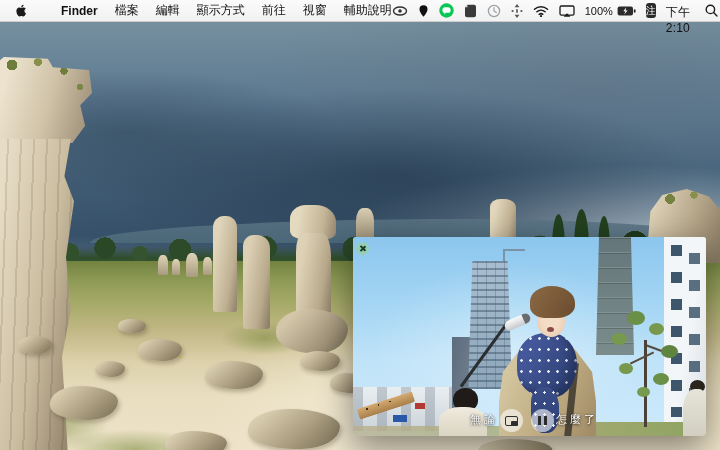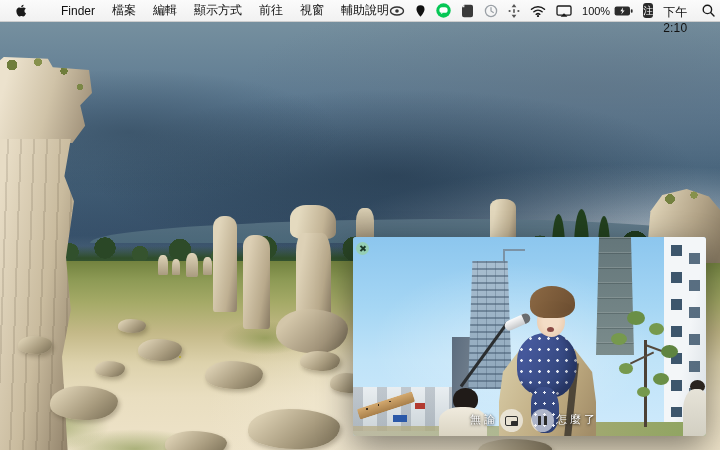--- a/index.html
+++ b/index.html
@@ -5,21 +5,21 @@
   html,body{margin:0;padding:0;background:#000;}
   .screen{position:relative;width:720px;height:450px;overflow:hidden;
     font-family:"Liberation Sans","DejaVu Sans",sans-serif;-webkit-font-smoothing:antialiased;}
 
   
   .menubar{position:absolute;top:0;left:0;right:0;height:21px;background:linear-gradient(#fbfbfb,#f1f1f1);
     border-bottom:1px solid rgba(0,0,0,.18);display:flex;justify-content:space-between;align-items:center;
     font-size:12px;color:#111;z-index:50;}
   .mb-left{display:flex;align-items:center;gap:17px;padding-left:14px;}
   .mb-right{display:flex;align-items:center;gap:10px;padding-right:8px;}
-  .mb-app{font-weight:normal;padding-left:17px;}
+  .mb-app{font-weight:bold;padding-left:17px;}
   .mb-item,.mb-app{white-space:nowrap;cursor:default;}
   .mb-ic{display:inline-flex;align-items:center;justify-content:center;height:16px;}
   .ime-badge{display:inline-block;width:15px;height:15px;background:#2b2b2b;color:#fff;border-radius:3px;
     font-size:10px;line-height:15px;text-align:center;}
   .mb-time{font-size:12px;letter-spacing:.2px;}
   .batt-group{display:flex;align-items:center;gap:4px;}
 
   
   .desktop{position:absolute;top:21px;left:0;width:720px;height:429px;overflow:hidden;}
   .sky{position:absolute;inset:0;background:

